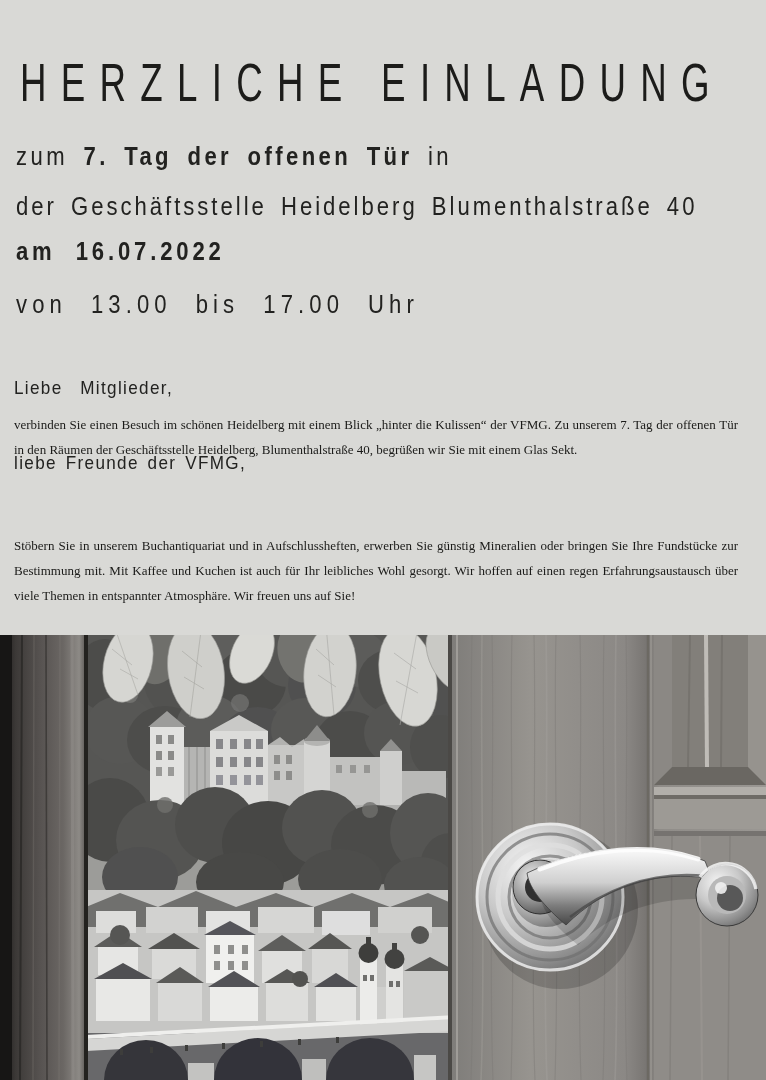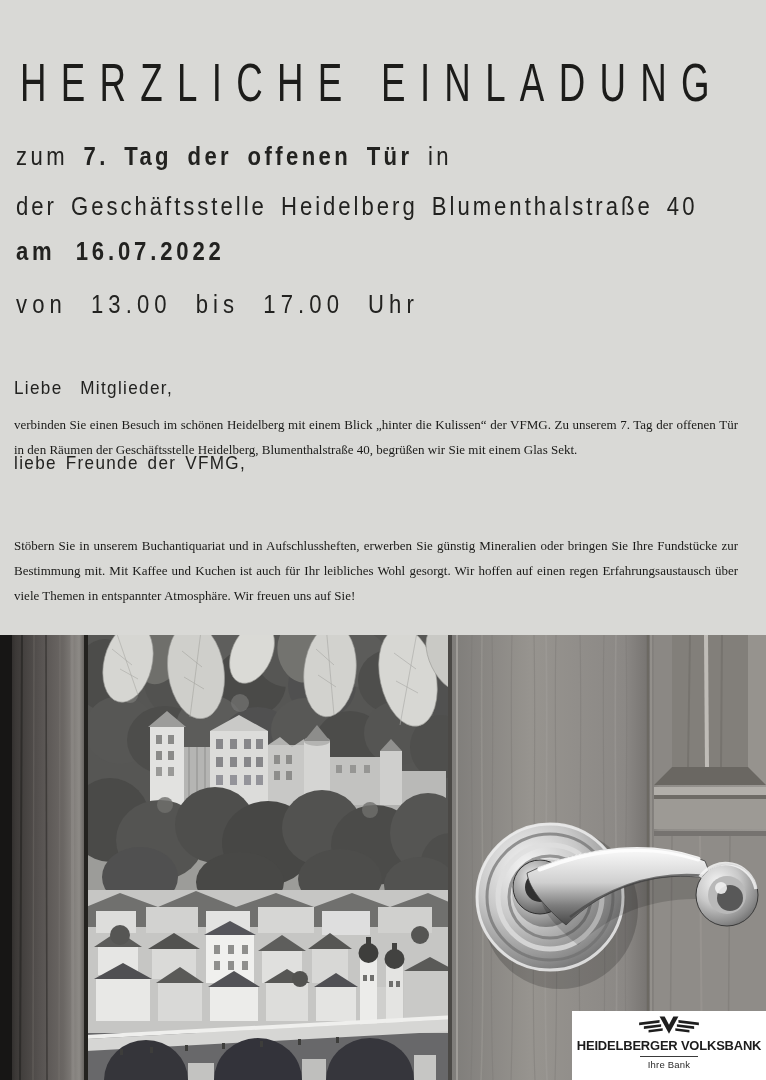--- a/index.html
+++ b/index.html
@@ -382,35 +382,15 @@
 
           <circle cx="727" cy="260" r="31" fill="url(#gChrome)" stroke="#3a3a3a" stroke-width="1"></circle>
           <circle cx="727" cy="260" r="19" fill="#b9b9b9"></circle>
           <circle cx="730" cy="263" r="13" fill="#585858"></circle>
           <circle cx="721" cy="253" r="6" fill="#f1f1f1" opacity="0.9"></circle>
           <path d="M700,242 A31,31 0 0 1 756,254" fill="none" stroke="#f4f4f4" stroke-width="3.5" opacity="0.85"></path>
         </g>
       </g>
     </svg>
 
-    <div class="abs logobox">
-      <svg class="mark" viewBox="-42 -14 84 28">
-        <g fill="#1e1e1e">
-          <g transform="skewY(-7)">
-            <rect x="-38" y="-9" width="26" height="3.4"></rect>
-            <rect x="-32" y="-3.6" width="22" height="3.4"></rect>
-            <rect x="-26" y="1.8" width="18" height="3.4"></rect>
-          </g>
-          <g transform="skewY(7)">
-            <rect x="12" y="-9" width="26" height="3.4"></rect>
-            <rect x="10" y="-3.6" width="22" height="3.4"></rect>
-            <rect x="8" y="1.8" width="18" height="3.4"></rect>
-          </g>
-          <path d="M-12,-12 L0,10 L12,-12 L5.5,-12 L0,-1.5 L-5.5,-12 Z"></path>
-        </g>
-      </svg>
-      <div class="name">HEIDELBERGER VOLKSBANK</div>
-      <div class="rule"></div>
-      <div class="tagline">Ihre Bank</div>
-    </div>
   </figure>
 
 </div>
 
 </body></html>

